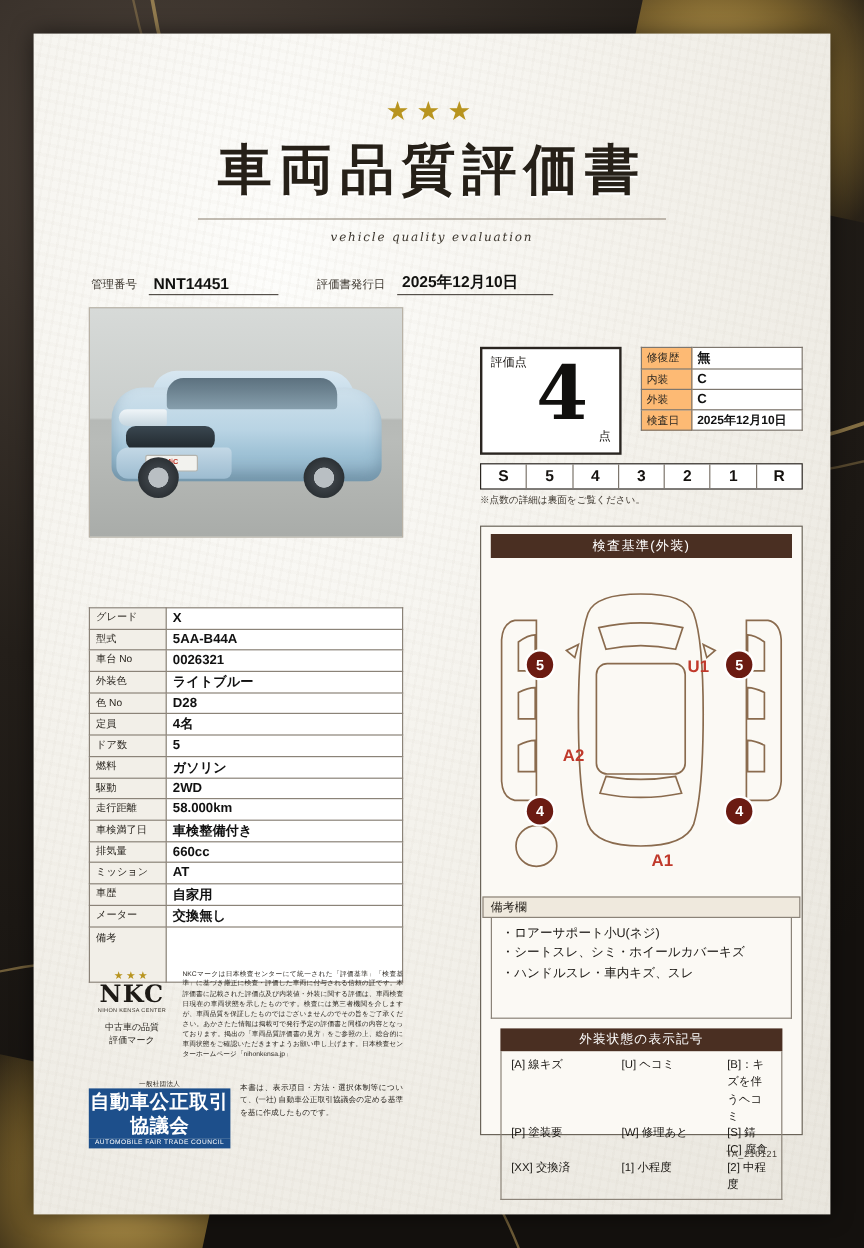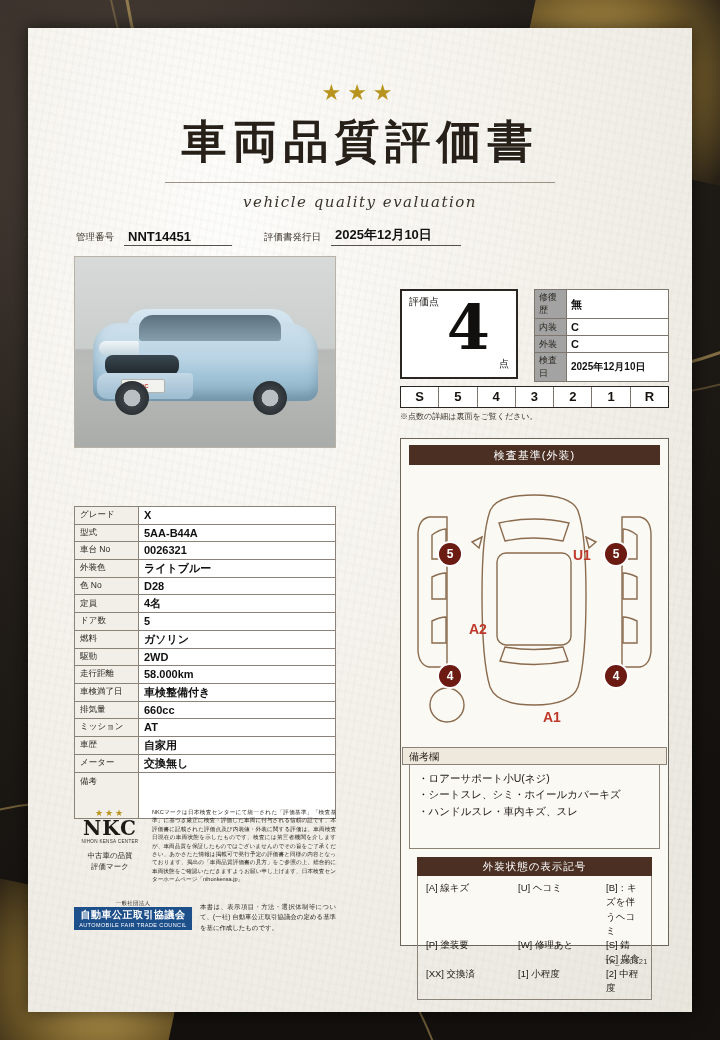--- a/index.html
+++ b/index.html
@@ -67,21 +67,21 @@
     letter-spacing:6px;
     color:#262018;
     margin-top:6px;
     text-shadow:0 1px 0 #fff;
   }
   .title-rule { width:390px; height:1px; background:#9b9184; margin:10px auto 0; }
   .title-sub {
     text-align:center;
     font-family:"DejaVu Serif", serif;
     font-style:italic;
-    font-size:15px;
+    font-size:10px;
     letter-spacing:1.5px;
     color:#3a342c;
     margin-top:10px;
   }
 
   
   .meta-row { position:absolute; left:48px; top:198px; width:570px; display:flex; align-items:flex-end; gap:10px; }
   .meta-lbl { font-size:9.5px; color:#3a342c; padding-bottom:2px; }
   .meta-val {
     font-size:13px; font-weight:bold; color:#11110f;
@@ -159,21 +159,21 @@
     font-size:62px; font-weight:bold; line-height:1; color:#11100e;
   }
   .score-unit { position:absolute; right:7px; bottom:6px; font-size:10px; color:#1a1714; }
 
   
   .rtable {
     position:absolute; left:506px; top:261px; width:135px;
     border:1px solid #2a2520; border-collapse:collapse; font-size:10px; background:#fff;
   }
   .rtable td { border:1px solid #7d766d; padding:1px 4px; height:17px; }
-  .rtable td.k { width:32px; background:#a3a3a3; color:#2b2721; font-size:9px; }
+  .rtable td.k { width:42px; background:#fdba74; color:#2b2721; font-size:9px; }
   .rtable td.v { font-weight:bold; color:#111; font-size:11px; }
   .rtable td.v.sm { font-size:10px; }
 
   
   .scale {
     position:absolute; left:372px; top:358px; width:269px; height:22px;
     display:flex; border:1px solid #2a2520; background:#fff;
   }
   .scale div {
     flex:1; border-right:1px solid #7d766d;
@@ -239,21 +239,21 @@
   .nkc-stars { color:#b8941f; font-size:9px; letter-spacing:2px; }
   .nkc-name { font-family:"DejaVu Serif", serif; font-weight:bold; font-size:20px; letter-spacing:1px; color:#1d1a16; line-height:1.05; }
   .nkc-sub { font-size:4.6px; color:#3a342c; letter-spacing:.3px; }
   .nkc-cap { font-size:7.5px; color:#2b2721; margin-top:6px; line-height:1.5; }
   .nkc-text { position:absolute; left:78px; top:0; width:184px; font-size:5.6px; line-height:1.5; color:#2b2721; text-align:justify; }
 
   .afc { position:absolute; left:46px; top:872px; width:262px; }
   .afc-logo { position:absolute; left:0; top:0; width:118px; }
   .afc-top { font-size:5.5px; color:#2b2721; text-align:center; letter-spacing:.2px; }
   .afc-main {
-    background:#1d4f8b; color:#fff; font-size:10px; font-weight:bold;
+    background:#1d4f8b; color:#fff; font-size:16px; font-weight:bold;
     text-align:center; letter-spacing:.5px; padding:2px 0 0; line-height:1.25;
   }
   .afc-en { background:#1d4f8b; color:#fff; font-size:5.5px; text-align:center; letter-spacing:.4px; padding-bottom:2px; }
   .afc-text { position:absolute; left:126px; top:2px; width:136px; font-size:6.4px; line-height:1.6; color:#2b2721; text-align:justify; }
 
   .docid { position:absolute; right:44px; bottom:46px; font-size:7.5px; color:#4a443c; letter-spacing:.5px;text-align:center; }
 </style>
 </head>
 <body>
 

